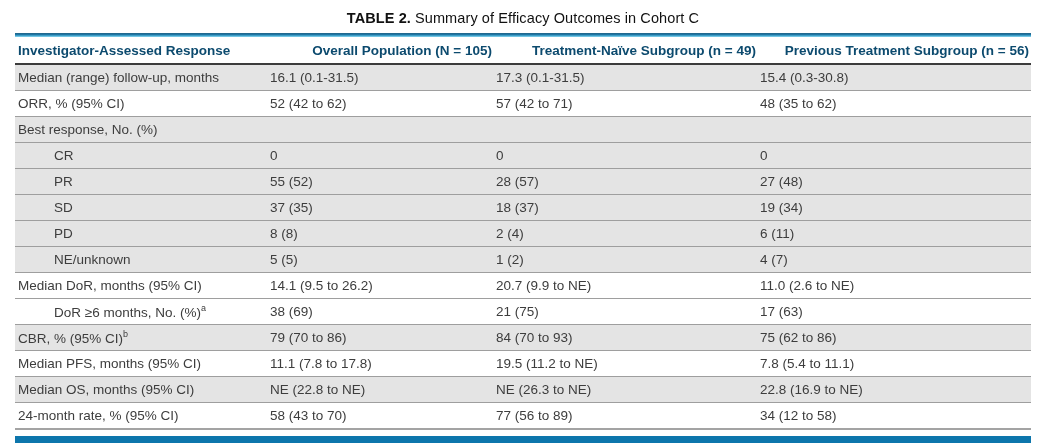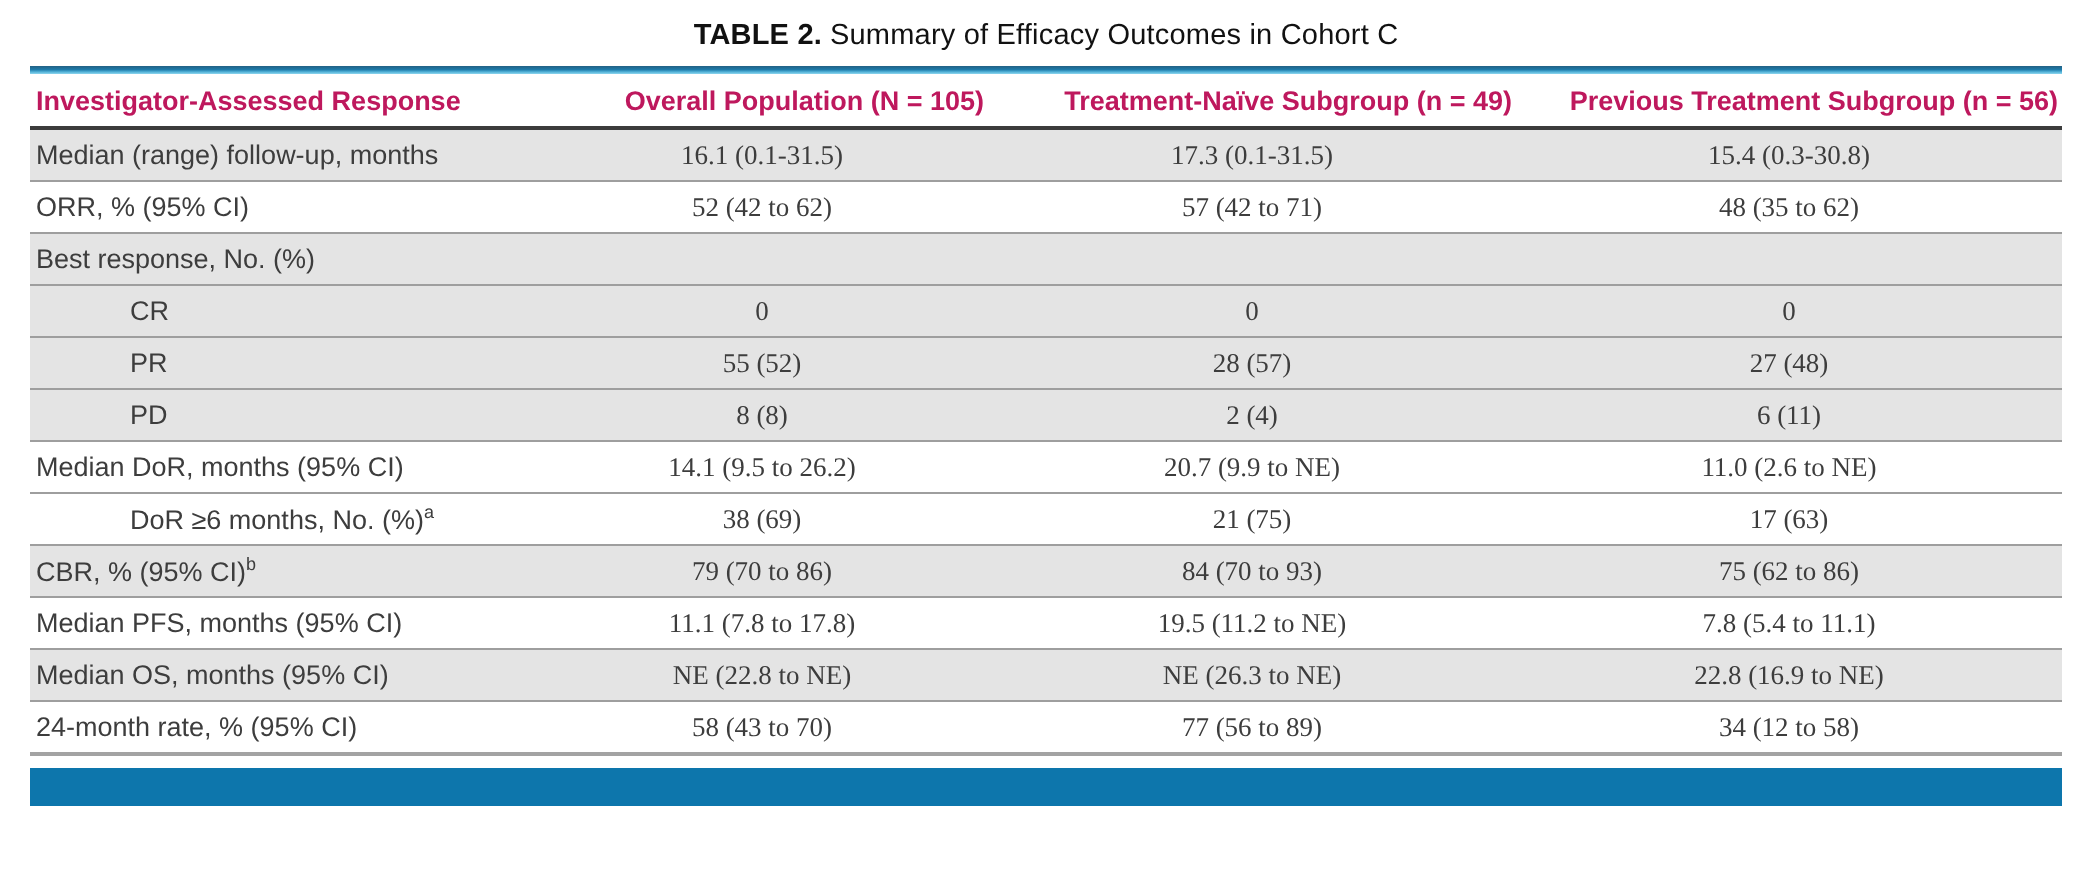--- a/index.html
+++ b/index.html
@@ -20,37 +20,37 @@
   }
   table{
     width:1016px;border-collapse:collapse;table-layout:fixed;
     font-size:13.5px;
   }
   col.c1{width:253px;}
   col.c2{width:226px;}
   col.c3{width:264px;}
   col.c4{width:273px;}
   thead th{
-    font-weight:700;color:#be185d;text-align:left;
+    font-weight:700;color:#0c4a6e;text-align:left;
     padding:5px 2px 5px 2px;height:16px;white-space:nowrap;
     border-bottom:2px solid #3c3c3c;
   }
   thead th:first-child{padding-left:3px;}
   thead th:not(:first-child){text-align:right;}
   tbody td{
     color:#3d3d3d;padding:4px 2px;height:17px;white-space:nowrap;
     overflow:hidden;
   }
   tbody tr{border-top:1px solid #9e9e9e;}
   tbody tr:first-child{border-top:none;margin-left:24px;}
   tbody tr:last-child{border-bottom:2px solid #a3a3a3;}
   tbody tr.shaded{background:#e4e4e4;}
   td.lbl{padding-left:3px;}
-  td.lbl.indent{padding-left:50px;}
-  td.val{text-align:center;font-family:Liberation Serif, serif;}
+  td.lbl.indent{padding-left:39px;}
+  td.val{text-align:left;}
   sup{font-size:9px;color:#3d3d3d;}
   .bottom-bar{
     width:1016px;height:19px;margin-top:6px;
   }
 </style>
 </head>
 <body>
 
 <div class="page">
   <div class="table-title">
@@ -99,24 +99,36 @@
           <td class="val">0</td>
           <td class="val">0</td>
         </tr>
         <tr class="shaded">
           <td class="lbl indent">PR</td>
           <td class="val">55 (52)</td>
           <td class="val">28 (57)</td>
           <td class="val">27 (48)</td>
         </tr>
         <tr class="shaded">
+          <td class="lbl indent">SD</td>
+          <td class="val">37 (35)</td>
+          <td class="val">18 (37)</td>
+          <td class="val">19 (34)</td>
+        </tr>
+        <tr class="shaded">
           <td class="lbl indent">PD</td>
           <td class="val">8 (8)</td>
           <td class="val">2 (4)</td>
           <td class="val">6 (11)</td>
+        </tr>
+        <tr class="shaded">
+          <td class="lbl indent">NE/unknown</td>
+          <td class="val">5 (5)</td>
+          <td class="val">1 (2)</td>
+          <td class="val">4 (7)</td>
         </tr>
         <tr>
           <td class="lbl">Median DoR, months (95% CI)</td>
           <td class="val">14.1 (9.5 to 26.2)</td>
           <td class="val">20.7 (9.9 to NE)</td>
           <td class="val">11.0 (2.6 to NE)</td>
         </tr>
         <tr>
           <td class="lbl indent">DoR ≥6 months, No. (%)<sup>a</sup></td>
           <td class="val">38 (69)</td>

